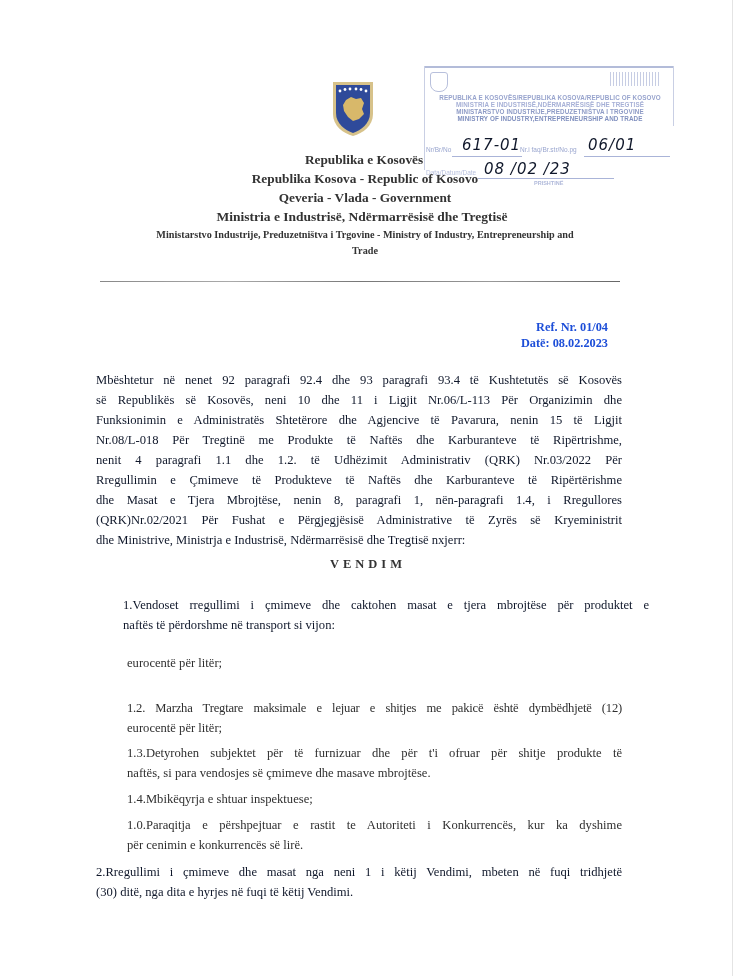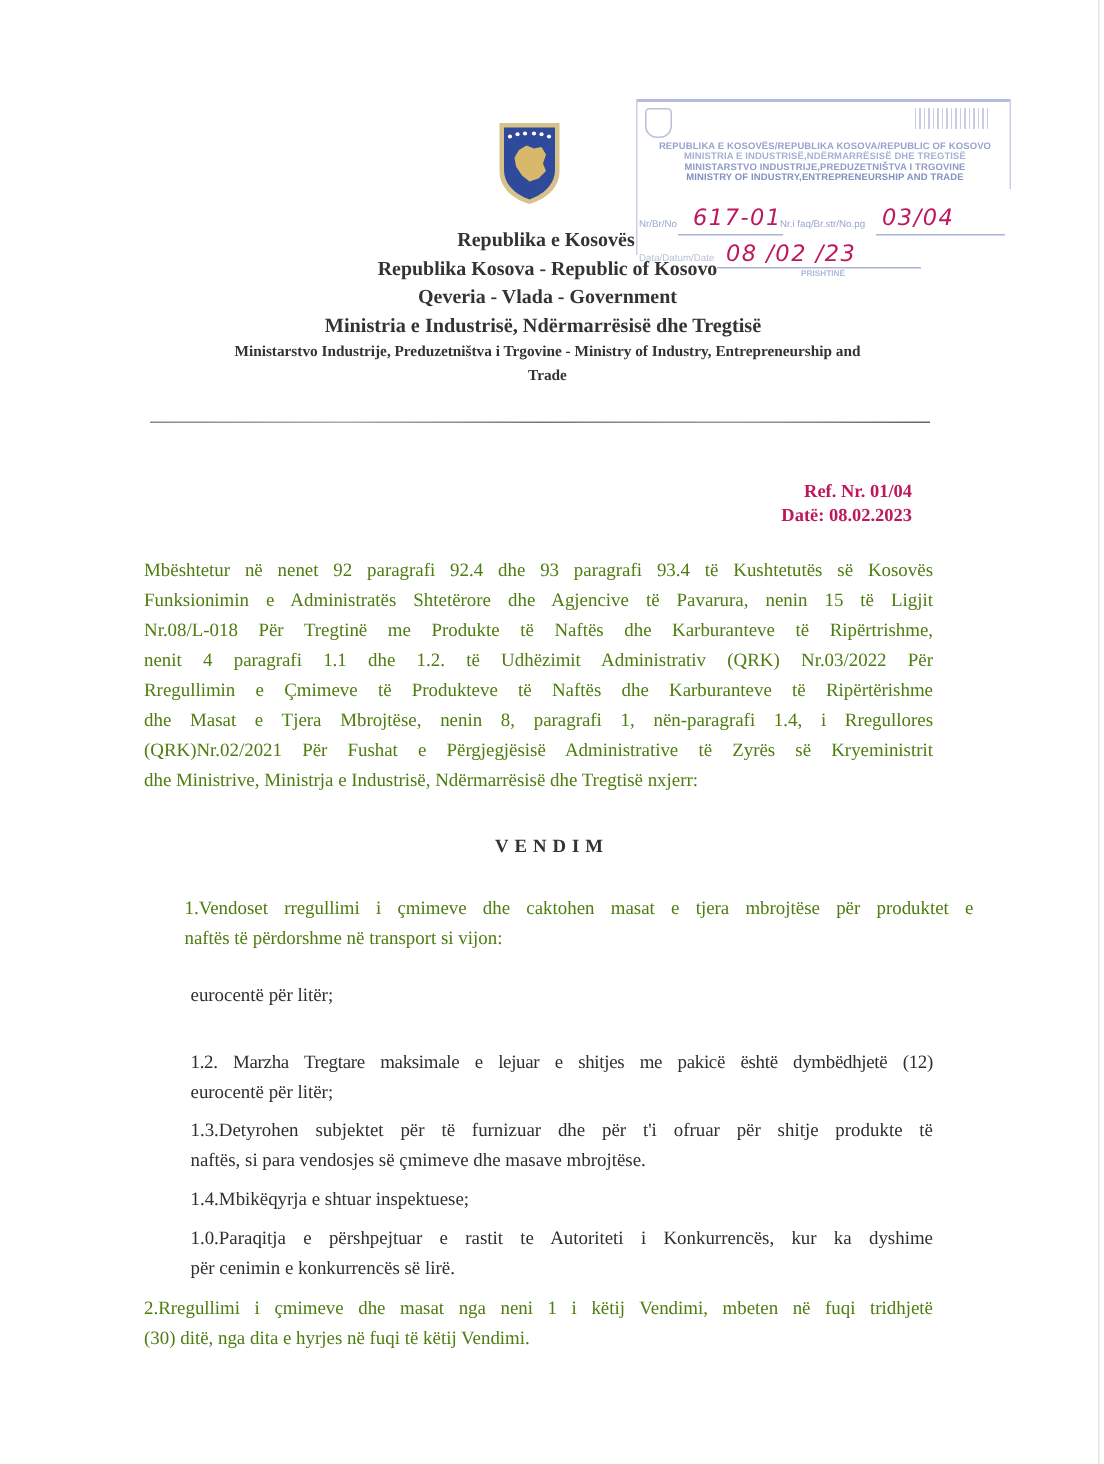--- a/index.html
+++ b/index.html
@@ -22,42 +22,42 @@
     .stamp .frame-right { position: absolute; right: 0; top: 0; height: 60px; border-right: 1px solid #c9cfe4; }
     .stamp .emblem { position: absolute; left: 8px; top: 6px; width: 16px; height: 18px; border: 1px solid #b8c0dc; border-radius: 3px 3px 8px 8px; }
     .stamp .barcode { position: absolute; right: 14px; top: 6px; width: 50px; height: 14px;
       background: repeating-linear-gradient(90deg,#b9c1dd 0 1px,transparent 1px 3px); opacity: .8; }
     .stamp .line { position: absolute; left: 4px; right: 0; text-align: center; font-size: 6.3px; font-weight: bold; letter-spacing: 0.1px; white-space: nowrap; }
     .stamp .l1 { top: 28px; color: #97a3cd; }
     .stamp .l2 { top: 35px; color: #a6b0d6; }
     .stamp .l3 { top: 42px; color: #8e9bc6; }
     .stamp .l4 { top: 49px; color: #8190bf; }
     .stamp .field { position: absolute; font-size: 6.5px; color: #9aa6cf; }
-    .stamp .hand { position: absolute; font-family: "DejaVu Sans", sans-serif; font-size: 15px; color: #be185d; letter-spacing: 1px; font-style: italic; }
+    .stamp .hand { position: absolute; font-family: "DejaVu Sans", sans-serif; font-size: 15px; color: #0f172a; letter-spacing: 1px; font-style: italic; }
     .stamp .uline { position: absolute; border-bottom: 1px solid #aab4d8; }
     .stamp .city { position: absolute; left: 112px; top: 93px; font-size: 5.5px; color: #b0b9da; font-weight: bold; }
 
     
     .hdr { position: absolute; left: 0; width: 736px; text-align: center; font-weight: bold; color: #333; }
     .h1 { top: 152px; font-size: 13.3px; left: -4px; }
     .h2 { top: 171px; font-size: 13.3px; left: -3px; }
     .h3 { top: 190px; font-size: 13.3px; left: -3px; }
     .h4 { top: 209px; font-size: 13.5px; left: -6px; }
     .h5 { top: 229px; font-size: 10.2px; left: -3px; }
     .h6 { top: 245px; font-size: 10.2px; left: -3px; }
     .rule { position: absolute; left: 100px; top: 281px; width: 520px; height: 1px;
       background: linear-gradient(90deg,#888 0%,#aaa 25%,#777 50%,#999 75%,#666 100%); }
 
     
-    .ref { position: absolute; right: 128px; text-align: center; font-family: "Liberation Serif", serif; font-weight: bold; font-size: 12.3px; color: #be185d; }
+    .ref { position: absolute; right: 128px; text-align: center; font-family: "Liberation Serif", serif; font-weight: bold; font-size: 12.3px; color: #1d4ed8; }
     .ref1 { top: 320px; }
     .ref2 { top: 336px; }
 
     
-    .body-text { position: absolute; left: 96px; width: 526px; font-size: 12.6px; line-height: 20px; color: #4d7c0f; text-align: justify; }
+    .body-text { position: absolute; left: 96px; width: 526px; font-size: 12.6px; line-height: 20px; color: #0f172a; text-align: justify; }
     .intro { top: 370px; }
     .intro .ln { display: block; text-align: justify; text-align-last: justify; white-space: nowrap; }
     .intro .ln.last { text-align-last: left; }
 
     .title { position: absolute; left: 0; width: 736px; top: 557px; text-align: center; font-size: 12.5px; font-weight: bold; letter-spacing: 4px; color: #333; }
 
     .p1 { top: 595px; margin-left: 27px; }
     .sub { position: absolute; left: 127px; width: 495px; font-size: 12.6px; line-height: 20px; color: #2f2f2f; }
     .s11 { top: 653px; }
     .s12 { top: 698px; }
@@ -96,41 +96,42 @@
   <div class="line l1">REPUBLIKA E KOSOVËS/REPUBLIKA KOSOVA/REPUBLIC OF KOSOVO</div>
   <div class="line l2">MINISTRIA E INDUSTRISË,NDËRMARRËSISË DHE TREGTISË</div>
   <div class="line l3">MINISTARSTVO INDUSTRIJE,PREDUZETNIŠTVA I TRGOVINE</div>
   <div class="line l4">MINISTRY OF INDUSTRY,ENTREPRENEURSHIP AND TRADE</div>
 
   <div class="field" style="left:4px; top:80px;">Nr/Br/No</div>
   <div class="uline" style="left:30px; top:90px; width:70px;"></div>
   <div class="hand" style="left:40px; top:70px;">617-01</div>
   <div class="field" style="left:98px; top:80px;">Nr.i faq/Br.str/No.pg</div>
   <div class="uline" style="left:162px; top:90px; width:86px;"></div>
-  <div class="hand" style="left:166px; top:70px;">03/04</div>
+  <div class="hand" style="left:166px; top:70px;">06/01</div>
 
   <div class="field" style="left:4px; top:103px; opacity:.7;">Data/Datum/Date</div>
   <div class="uline" style="left:56px; top:112px; width:136px;"></div>
   <div class="hand" style="left:62px; top:94px;">08 /02 /23</div>
   <div class="city" style="top:114px;">PRISHTINË</div>
 </div>
 
 <div class="hdr h1">Republika e Kosovës</div>
 <div class="hdr h2">Republika Kosova - Republic of Kosovo</div>
 <div class="hdr h3">Qeveria - Vlada - Government</div>
 <div class="hdr h4">Ministria e Industrisë, Ndërmarrësisë dhe Tregtisë</div>
 <div class="hdr h5">Ministarstvo Industrije, Preduzetništva i Trgovine - Ministry of Industry, Entrepreneurship and</div>
 <div class="hdr h6">Trade</div>
 <div class="rule"></div>
 
 <div class="ref ref1">Ref. Nr. 01/04</div>
 <div class="ref ref2">Datë: 08.02.2023</div>
 
 <div class="body-text intro">
   <span class="ln">Mbështetur në nenet 92 paragrafi 92.4 dhe 93 paragrafi 93.4  të Kushtetutës së Kosovës</span>
+  <span class="ln">së Republikës së Kosovës, neni 10 dhe 11 i Ligjit Nr.06/L-113 Për Organizimin dhe</span>
   <span class="ln">Funksionimin e Administratës Shtetërore dhe Agjencive të Pavarura, nenin 15 të Ligjit</span>
   <span class="ln">Nr.08/L-018 Për Tregtinë me Produkte të Naftës dhe Karburanteve të Ripërtrishme,</span>
   <span class="ln">nenit 4 paragrafi 1.1 dhe 1.2. të Udhëzimit Administrativ (QRK) Nr.03/2022 Për</span>
   <span class="ln">Rregullimin e Çmimeve të Produkteve të Naftës dhe Karburanteve të Ripërtërishme</span>
   <span class="ln">dhe Masat e Tjera Mbrojtëse, nenin 8, paragrafi 1, nën-paragrafi 1.4, i Rregullores</span>
   <span class="ln">(QRK)Nr.02/2021 Për Fushat e Përgjegjësisë Administrative të Zyrës së Kryeministrit</span>
   <span class="ln last">dhe Ministrive, Ministrja e Industrisë, Ndërmarrësisë dhe Tregtisë nxjerr:</span>
 </div>
 
 <div class="title">VENDIM</div>

